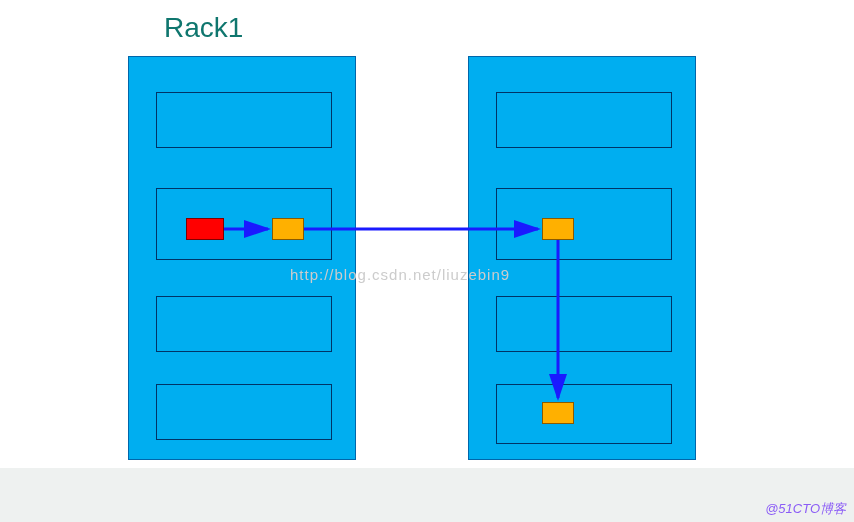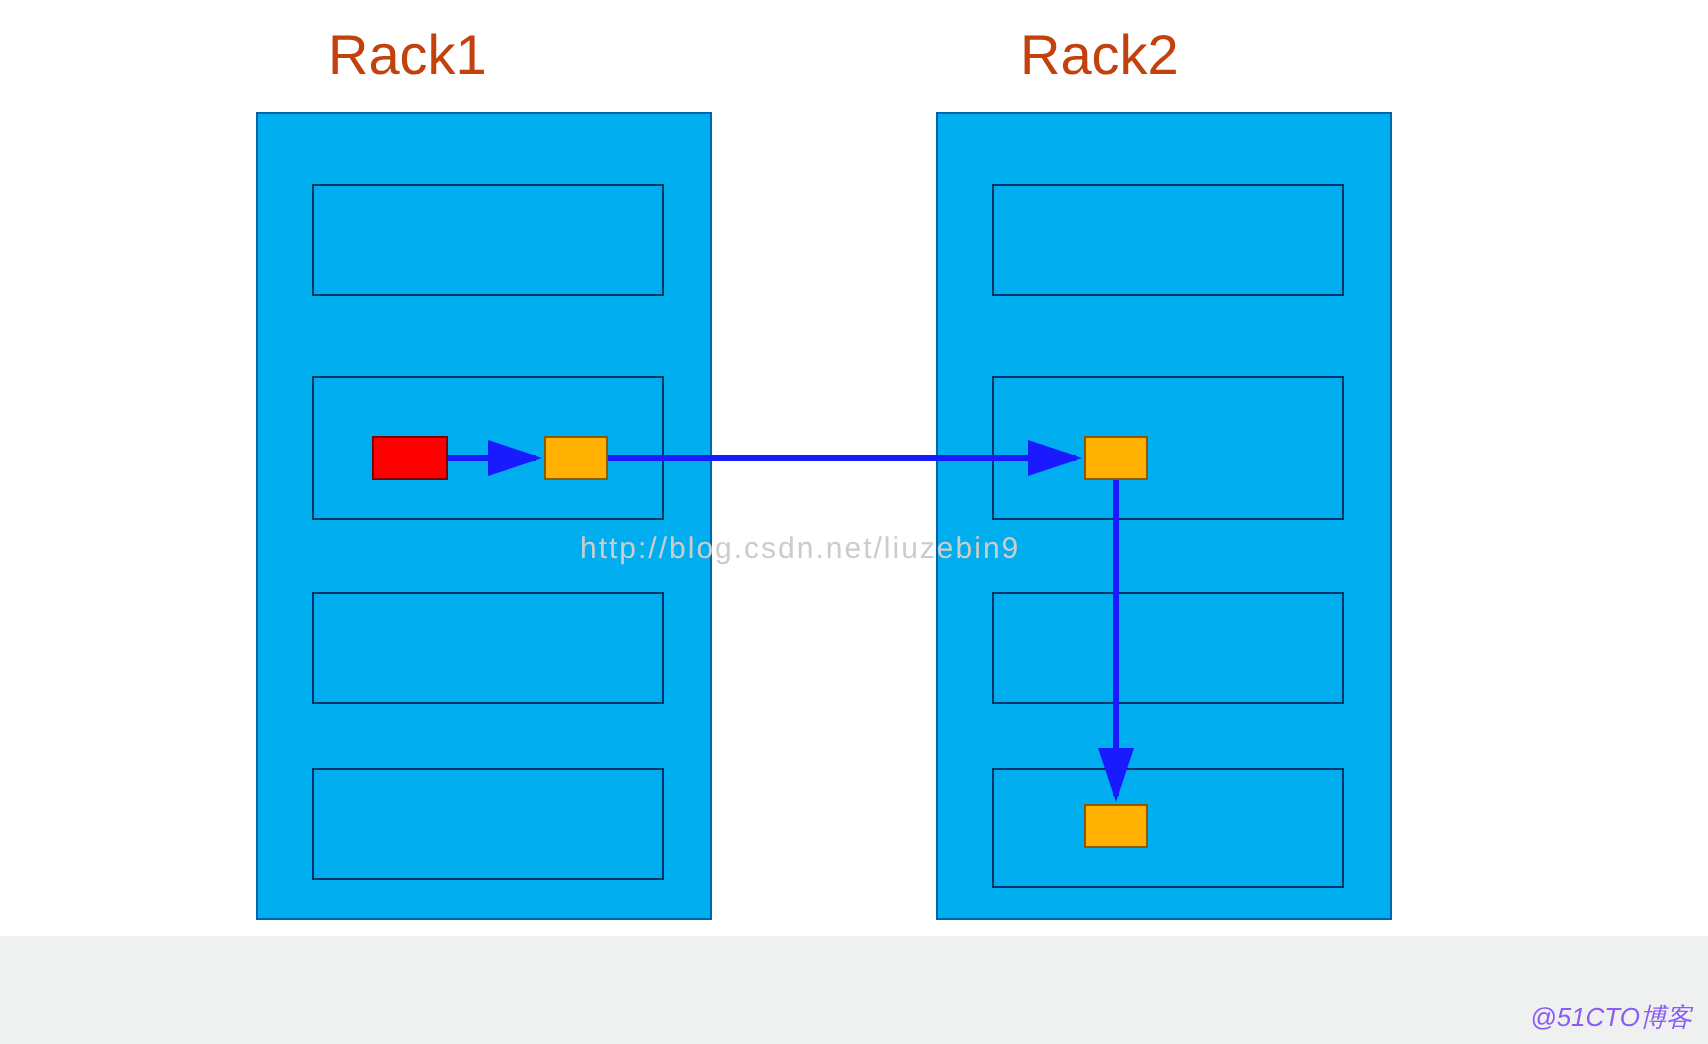--- a/index.html
+++ b/index.html
@@ -14,21 +14,21 @@
     overflow: hidden;
   }
   .canvas {
     position: relative;
     width: 854px;
     height: 522px;
   }
   .rack-label {
     position: absolute;
     font-size: 28px;
-    color: #c2410c;
+    color: #0f766e;
   }
   .rack {
     position: absolute;
     background: #00aef0;
     border: 1px solid #0066aa;
   }
   .slot {
     position: absolute;
     border: 1px solid #003366;
     background: transparent;
@@ -67,21 +67,20 @@
     height: 522px;
     pointer-events: none;
   }
 </style>
 </head>
 <body>
 
 <div class="canvas">
 
   <div class="rack-label" style="left:164px; top:12px;">Rack1</div>
-  <div class="rack-label" style="left:510px; top:12px;">Rack2</div>
 
   <div class="rack" style="left:128px; top:56px; width:228px; height:404px;"></div>
   <div class="slot" style="left:156px; top:92px; width:176px; height:56px;"></div>
   <div class="slot" style="left:156px; top:188px; width:176px; height:72px;"></div>
   <div class="slot" style="left:156px; top:296px; width:176px; height:56px;"></div>
   <div class="slot" style="left:156px; top:384px; width:176px; height:56px;"></div>
 
   <div class="rack" style="left:468px; top:56px; width:228px; height:404px;"></div>
   <div class="slot" style="left:496px; top:92px; width:176px; height:56px;"></div>
   <div class="slot" style="left:496px; top:188px; width:176px; height:72px;"></div>

